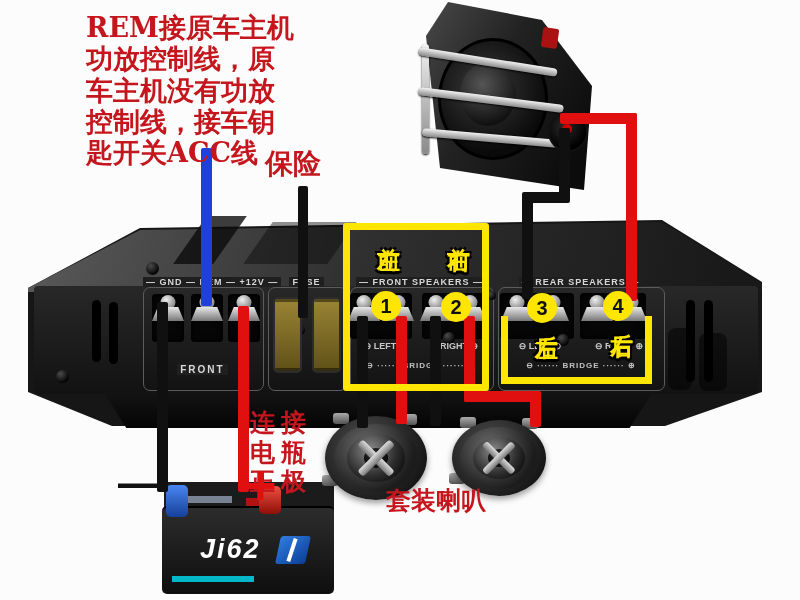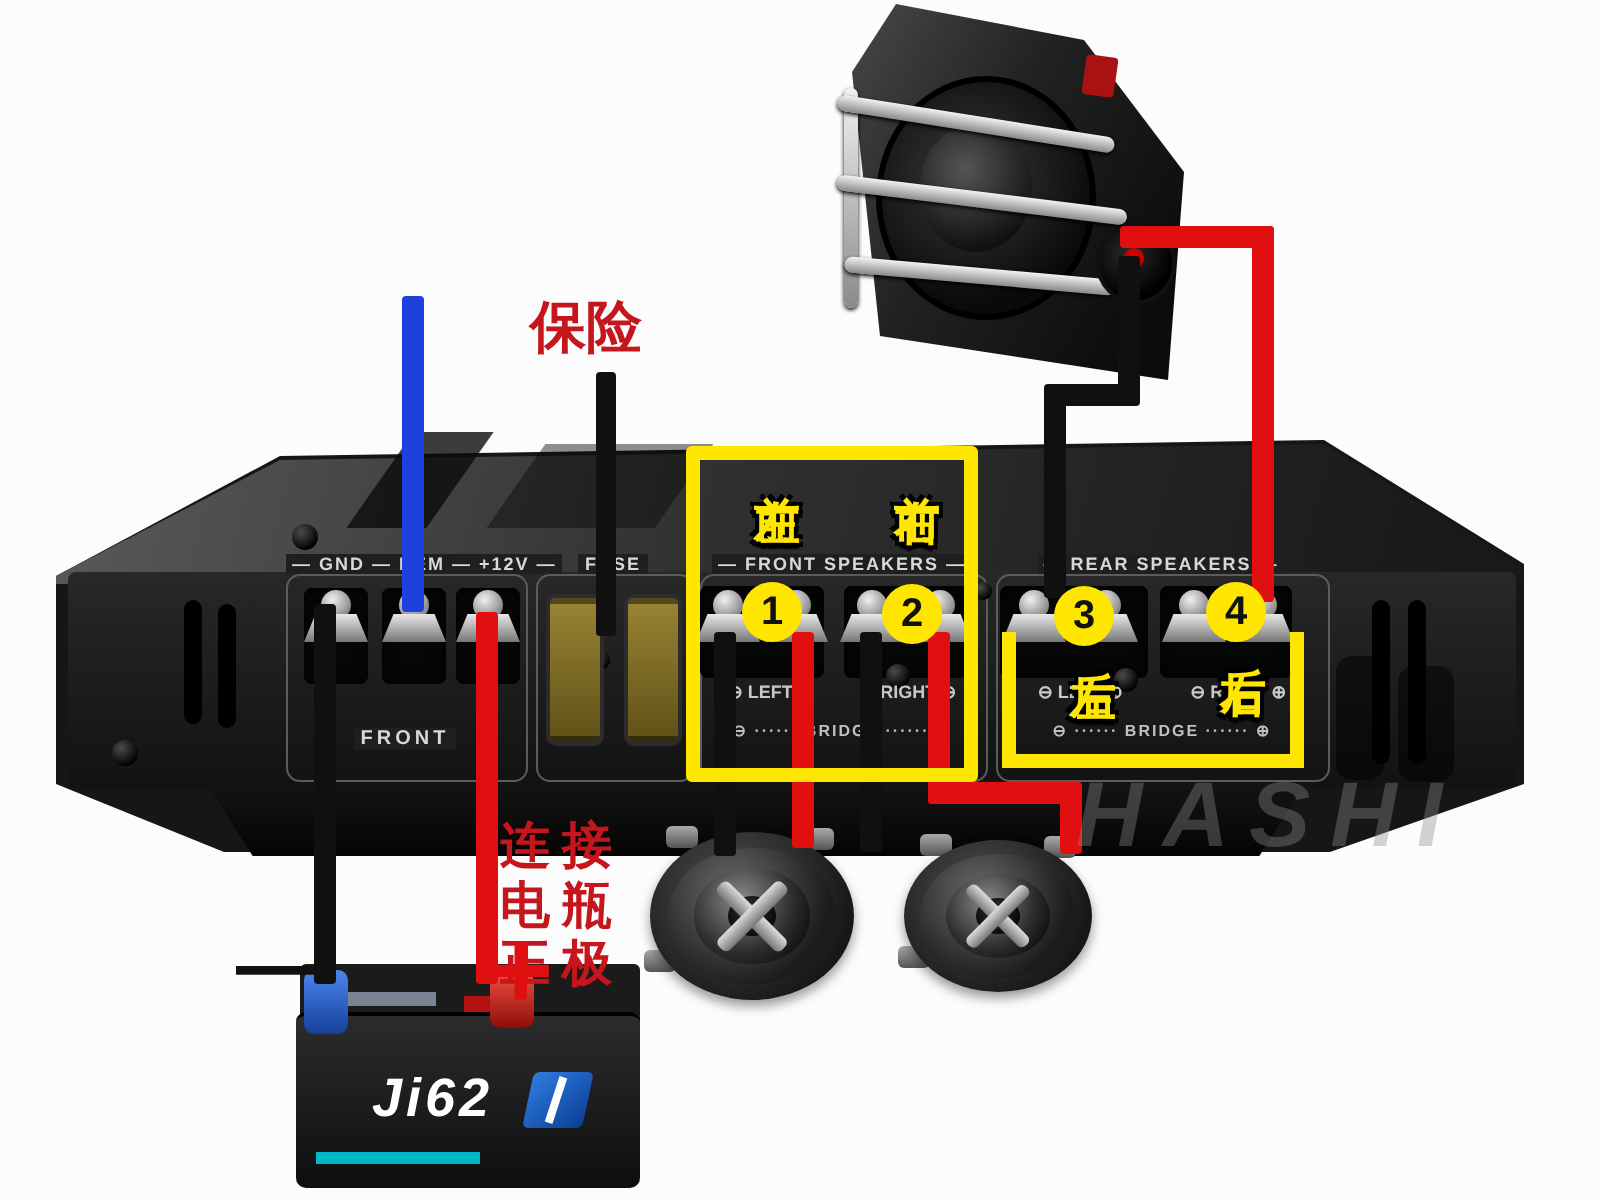--- a/index.html
+++ b/index.html
@@ -152,21 +152,21 @@
     <div class="abs" style="left:38px;top:62px;width:56px;height:64px;border-radius:50%;background:radial-gradient(circle at 40% 35%,#555,#111 75%);"></div>
     <div class="abs chrome" style="left:0;top:44px;width:7px;height:110px;"></div>
     <div class="abs chrome" style="left:-4px;top:58px;width:140px;height:8px;transform:rotate(9deg);"></div>
     <div class="abs chrome" style="left:-4px;top:96px;width:146px;height:8px;transform:rotate(7deg);"></div>
     <div class="abs chrome" style="left:0;top:134px;width:136px;height:8px;transform:rotate(5deg);"></div>
     <div class="abs" style="left:120px;top:28px;width:16px;height:20px;background:#a11;border-radius:2px;transform:rotate(8deg);"></div>
     <div class="abs" style="left:126px;top:112px;width:36px;height:36px;border-radius:50%;border:2px solid #111;background:radial-gradient(circle at 40% 35%,#2a2a2a,#000 70%);"></div>
     <div class="abs" style="left:140px;top:124px;width:10px;height:10px;border-radius:50%;background:#c00;"></div>
   </div>
 
-  <div class="abs" style="left:146px;top:478px;width:178px;height:118px;z-index:6;">
+  <div class="abs" style="left:160px;top:478px;width:178px;height:118px;z-index:6;">
     <div class="abs" style="left:4px;top:4px;width:170px;height:46px;background:#1b1b1b;border-radius:3px;"></div>
     <div class="abs" style="left:28px;top:18px;width:44px;height:7px;background:#9fb0c8;opacity:.7;"></div>
     <div class="abs" style="left:86px;top:20px;width:30px;height:9px;background:#b21212;"></div>
     <div class="abs" style="left:2px;top:28px;width:172px;height:86px;background:linear-gradient(#2c2c2c,#0e0e0e);border-radius:5px;border-top:2px solid #000;"></div>
     <div class="abs" style="left:40px;top:56px;color:#fff;font-style:italic;font-weight:bold;font-size:27px;letter-spacing:2px;">Ji62</div>
     <div class="abs" style="left:118px;top:58px;width:30px;height:28px;background:linear-gradient(135deg,#2f7de0,#0b3e96);transform:skewX(-12deg);border-radius:3px;"></div>
     <div class="abs" style="left:130px;top:60px;width:4px;height:24px;background:#fff;transform:rotate(18deg);"></div>
     <div class="abs" style="left:12px;top:98px;width:82px;height:6px;background:#00b8c8;"></div>
     <div class="abs" style="left:6px;top:7px;width:22px;height:32px;background:linear-gradient(#4a86f0,#15409a);border-radius:5px;"></div>
     <div class="abs" style="left:99px;top:8px;width:22px;height:28px;background:linear-gradient(#f05040,#8e0f08);border-radius:5px;"></div>
@@ -215,26 +215,33 @@
   <div class="abs ybracket" style="left:501px;top:316px;width:151px;height:68px;"></div>
   <div class="abs circ" style="left:371px;top:291px;">1</div>
   <div class="abs circ" style="left:441px;top:292px;">2</div>
   <div class="abs circ" style="left:527px;top:293px;">3</div>
   <div class="abs circ" style="left:603px;top:291px;">4</div>
   <div class="abs ytext vt" style="left:374px;top:229px;font-size:23px;">前左</div>
   <div class="abs ytext vt" style="left:444px;top:229px;font-size:23px;">前右</div>
   <div class="abs ytext vt" style="left:532px;top:317px;font-size:23px;">后左</div>
   <div class="abs ytext vt" style="left:607px;top:315px;font-size:23px;">后右</div>
 
+  <div class="abs rtext" style="left:86px;top:12px;font-size:27px;">
+    <div>REM接原车主机</div>
+    <div>功放控制线，原</div>
+    <div>车主机没有功放</div>
+    <div>控制线，接车钥</div>
+    <div>匙开关ACC线</div>
+  </div>
   <div class="abs rtext" style="left:265px;top:148px;font-size:28px;">保险</div>
   <div class="abs rtext" style="left:250px;top:408px;font-size:25px;line-height:1.18;letter-spacing:6px;">
     <div>连接</div>
     <div>电瓶</div>
     <div>正极</div>
   </div>
   <div class="abs rtext" style="left:386px;top:487px;font-size:25px;line-height:1.08;text-align:center;">
+    <div>套装喇叭</div>
   </div>
   <div class="abs" style="left:244px;top:452px;font-size:56px;font-weight:bold;color:#e01010;z-index:20;font-family:'Liberation Sans',sans-serif;">+</div>
   <div class="abs" style="left:118px;top:458px;font-size:44px;font-weight:bold;color:#111;z-index:20;font-family:'Liberation Sans',sans-serif;">—</div>
 
-  <div class="abs wm" style="left:538px;top:380px;">HASHI</div>
 
 </div>
 
 </body></html>

